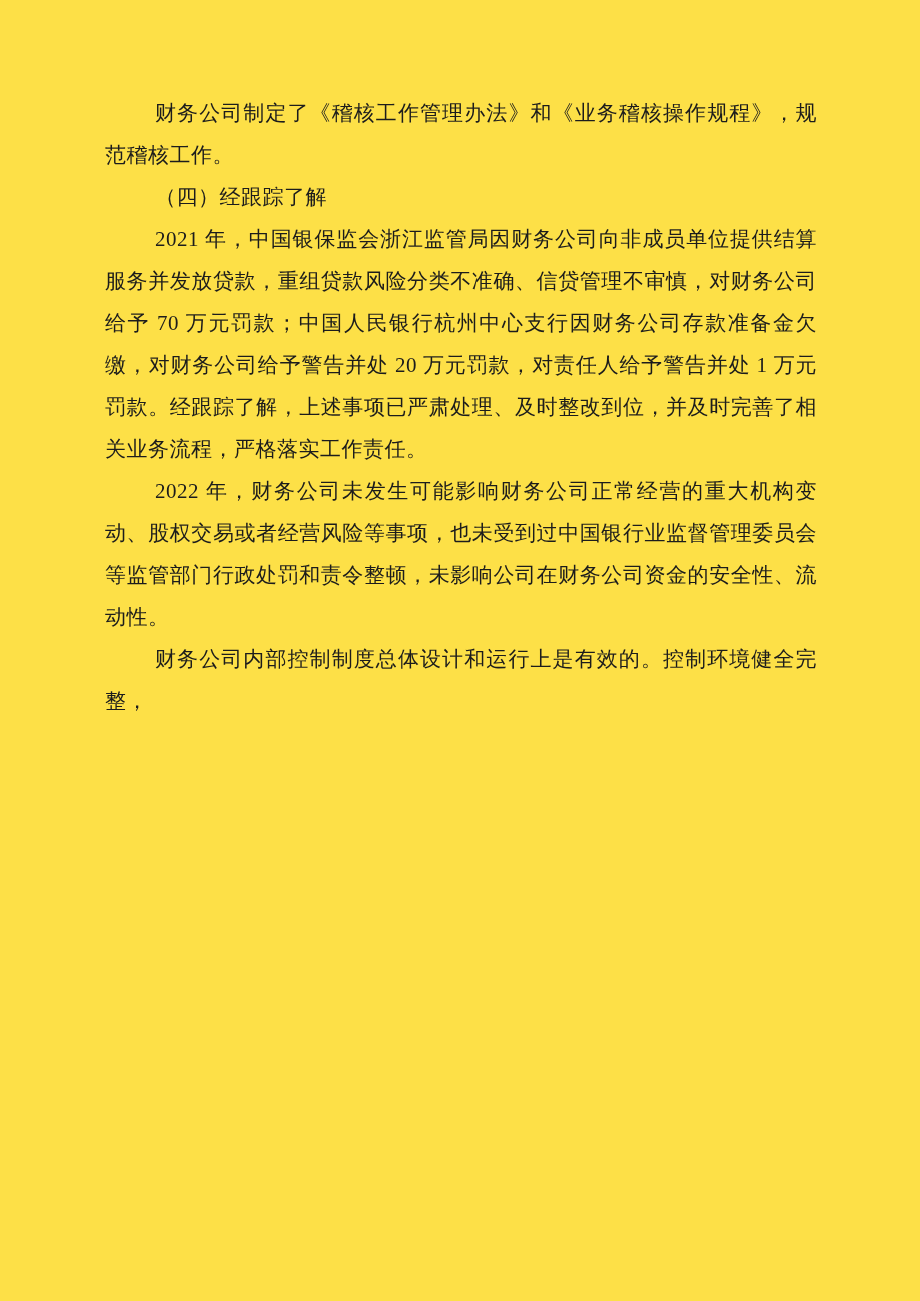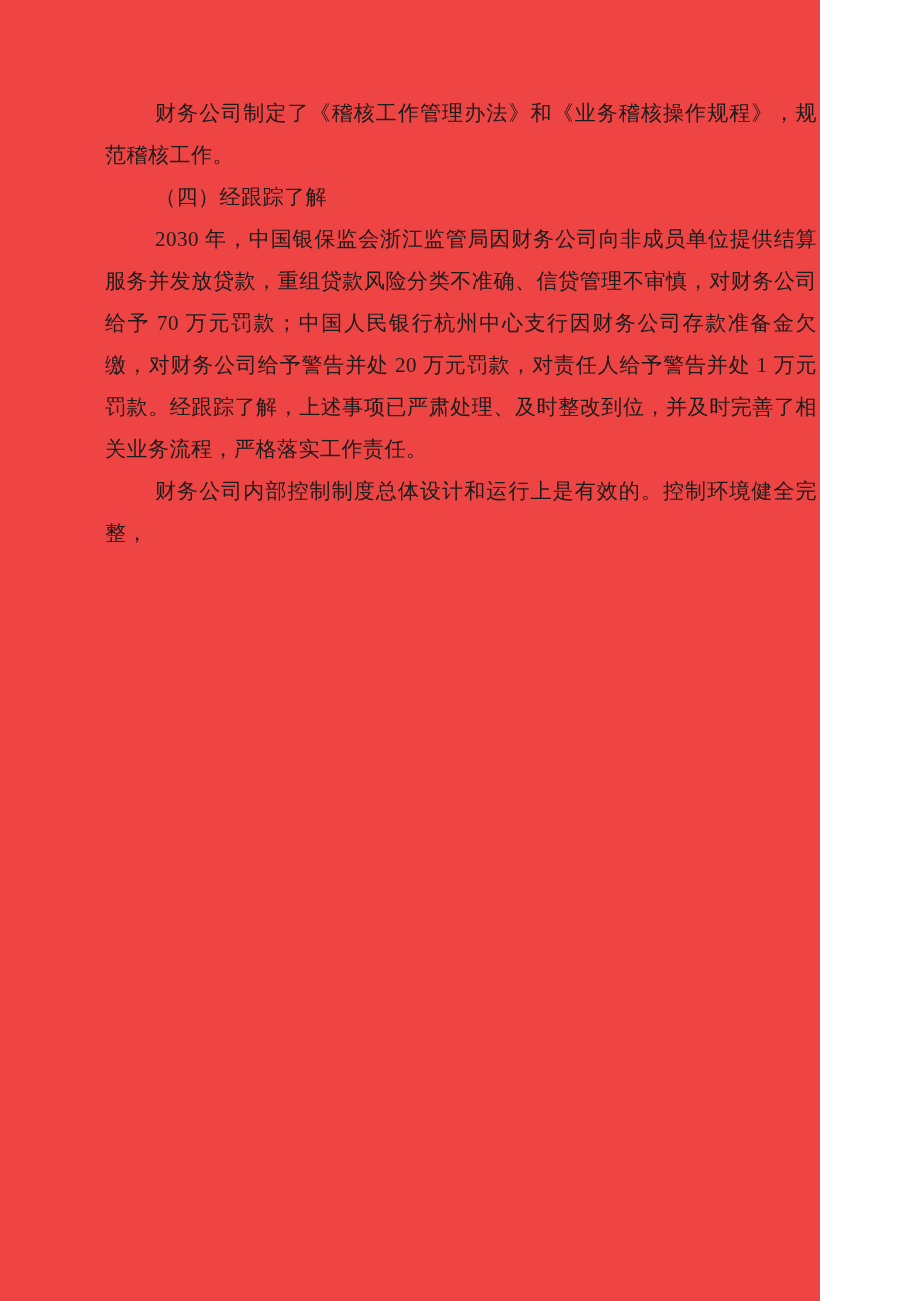--- a/index.html
+++ b/index.html
@@ -2,23 +2,23 @@
 <html><head>
 <meta charset="utf-8">
 <style>
   html, body {
     margin: 0;
     padding: 0;
     background: #ffffff;
   }
   .page {
     position: relative;
-    width: 820px;
+    width: 920px;
     height: 1301px;
-    background: #ef4444;
+    background: #fde047;
     overflow: hidden;
   }
   .content {
     position: absolute;
     left: 105px;
     top: 92px;
     width: 712px;
     font-family: "Liberation Serif", "DejaVu Serif", serif;
     font-size: 21px;
     line-height: 42px;
@@ -33,16 +33,17 @@
     word-break: break-all;
   }
 </style>
 </head>
 <body>
 
 <div class="page">
   <div class="content">
     <p>财务公司制定了《稽核工作管理办法》和《业务稽核操作规程》，规范稽核工作。</p>
     <p>（四）经跟踪了解</p>
-    <p>2030 年，中国银保监会浙江监管局因财务公司向非成员单位提供结算服务并发放贷款，重组贷款风险分类不准确、信贷管理不审慎，对财务公司给予 70 万元罚款；中国人民银行杭州中心支行因财务公司存款准备金欠缴，对财务公司给予警告并处 20 万元罚款，对责任人给予警告并处 1 万元罚款。经跟踪了解，上述事项已严肃处理、及时整改到位，并及时完善了相关业务流程，严格落实工作责任。</p>
+    <p>2021 年，中国银保监会浙江监管局因财务公司向非成员单位提供结算服务并发放贷款，重组贷款风险分类不准确、信贷管理不审慎，对财务公司给予 70 万元罚款；中国人民银行杭州中心支行因财务公司存款准备金欠缴，对财务公司给予警告并处 20 万元罚款，对责任人给予警告并处 1 万元罚款。经跟踪了解，上述事项已严肃处理、及时整改到位，并及时完善了相关业务流程，严格落实工作责任。</p>
+    <p>2022 年，财务公司未发生可能影响财务公司正常经营的重大机构变动、股权交易或者经营风险等事项，也未受到过中国银行业监督管理委员会等监管部门行政处罚和责令整顿，未影响公司在财务公司资金的安全性、流动性。</p>
     <p>财务公司内部控制制度总体设计和运行上是有效的。控制环境健全完整，</p>
   </div>
 </div>
 
 </body></html>

